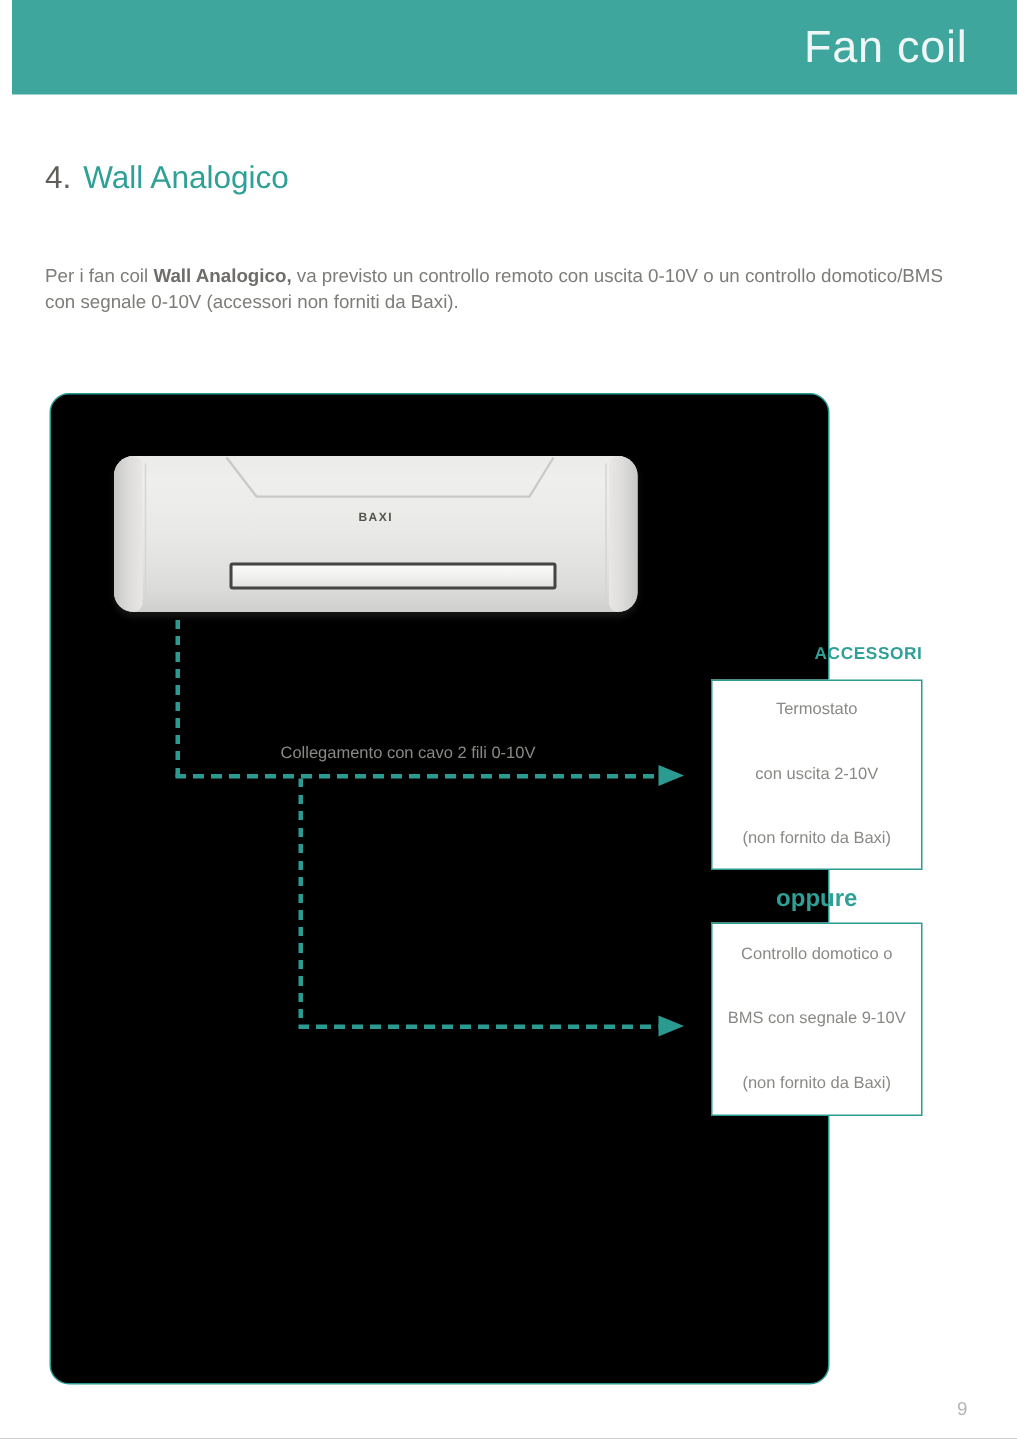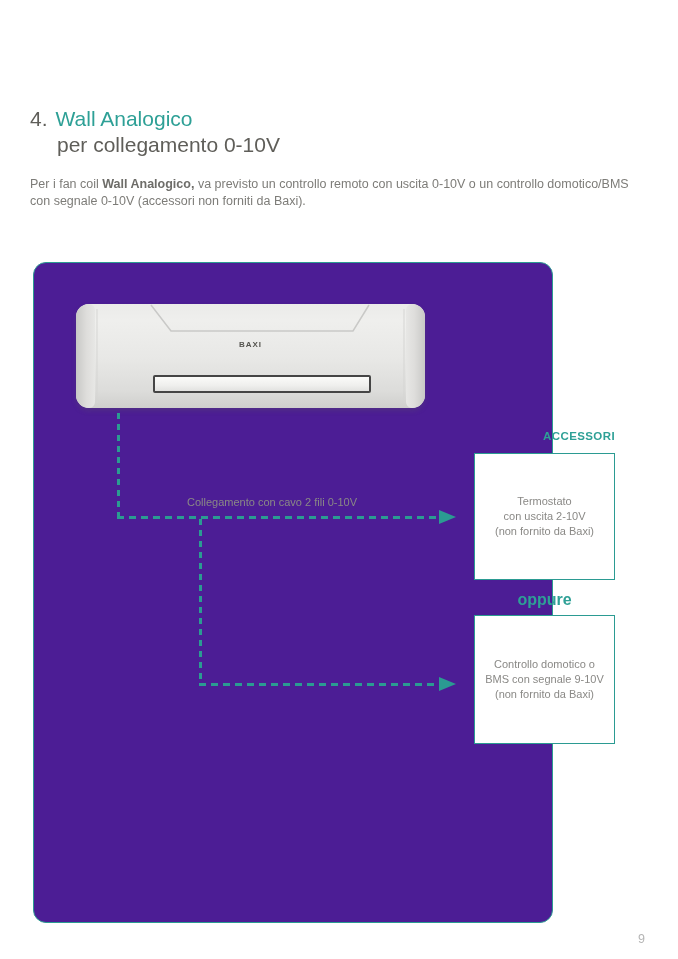--- a/index.html
+++ b/index.html
@@ -31,21 +31,21 @@
   .intro {
     position:absolute; left:30px; top:176px; width:615px;
     font-size:12.5px; line-height:17px; color:var(--grayText,#7D7C78);
   }
   .intro b { font-weight:700; color:#6e6d69; }
 
   
   .diagram {
     position:absolute; left:33px; top:262px; width:520px; height:661px;
     border:1px solid var(--tealLine,#2B9B92); border-radius:13px;
-    background:#4c1d95;
+    background:#000000;
   }
 
   
   .unit {
     position:absolute; left:42px; top:41px; width:349px; height:104px;
     border-radius:13px;
     background:linear-gradient(180deg,#ebebe9 0%,#efefed 16%,#e8e8e6 52%,#dcdcda 84%,#cfcfcd 100%);
     box-shadow:0 3px 5px rgba(90,90,90,0.25);
   }
   .unit-cap {
@@ -98,42 +98,44 @@
   .oppure-label {
     position:absolute; left:440px; top:328px; width:141px; text-align:center;
     font-size:16px; font-weight:600; color:var(--tealText,#2EA096);
   }
 
   
   .acc-box {
     position:absolute; left:440px; width:141px;
     border:1px solid var(--tealLine,#2B9B92); background:#ffffff;
     display:flex; flex-direction:column; justify-content:center; align-items:center;
-    font-size:11px; line-height:15px; color:var(--boxText,#8A8986); text-align:center;
+    font-size:11px; line-height:15px; color:var(--boxText,#8A8986); text-align:center;gap:28px;
   }
   .acc-box.box1 { top:190px; height:127px; }
   .acc-box.box2 { top:352px; height:129px; }
 
   
   .pagenum {
     position:absolute; right:33px; top:932px;
     font-size:12.5px; color:var(--pageNum,#B5B5B5);
   }
 </style>
 </head>
 <body>
 
 <div class="page">
 
+  <div class="topbar">
+    <div class="topbar-title">Fan coil</div>
+  </div>
 
   <div class="heading">
     <div>
       <span class="h-num">4.</span><span class="h-title">Wall Analogico</span>
     </div>
-    <div class="h-sub">per collegamento 0-10V</div>
   </div>
 
   <p class="intro">
     <span>Per i fan coil </span><b>Wall Analogico,</b><span> va previsto un controllo remoto con uscita 0-10V o un controllo domotico/BMS</span><br>
     <span>con segnale 0-10V (accessori non forniti da Baxi).</span>
   </p>
 
   <div class="diagram">
 
     <div class="unit">

